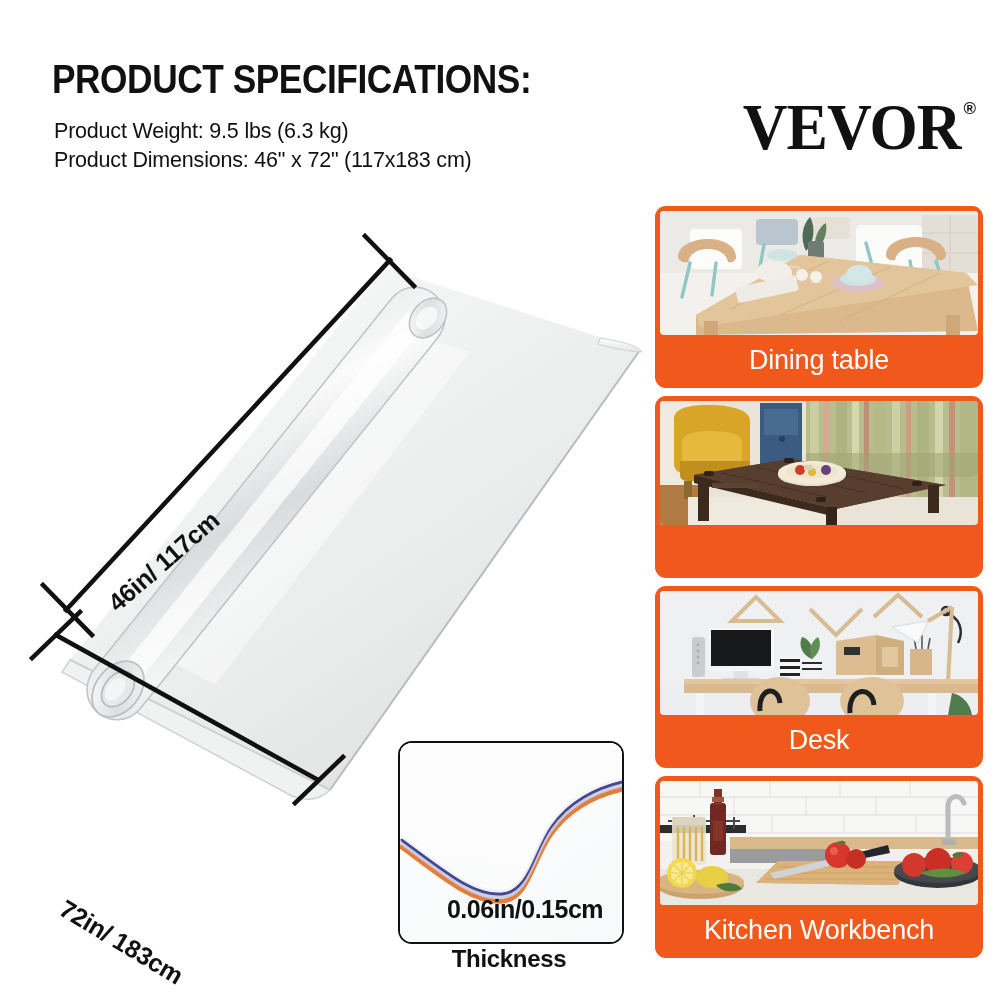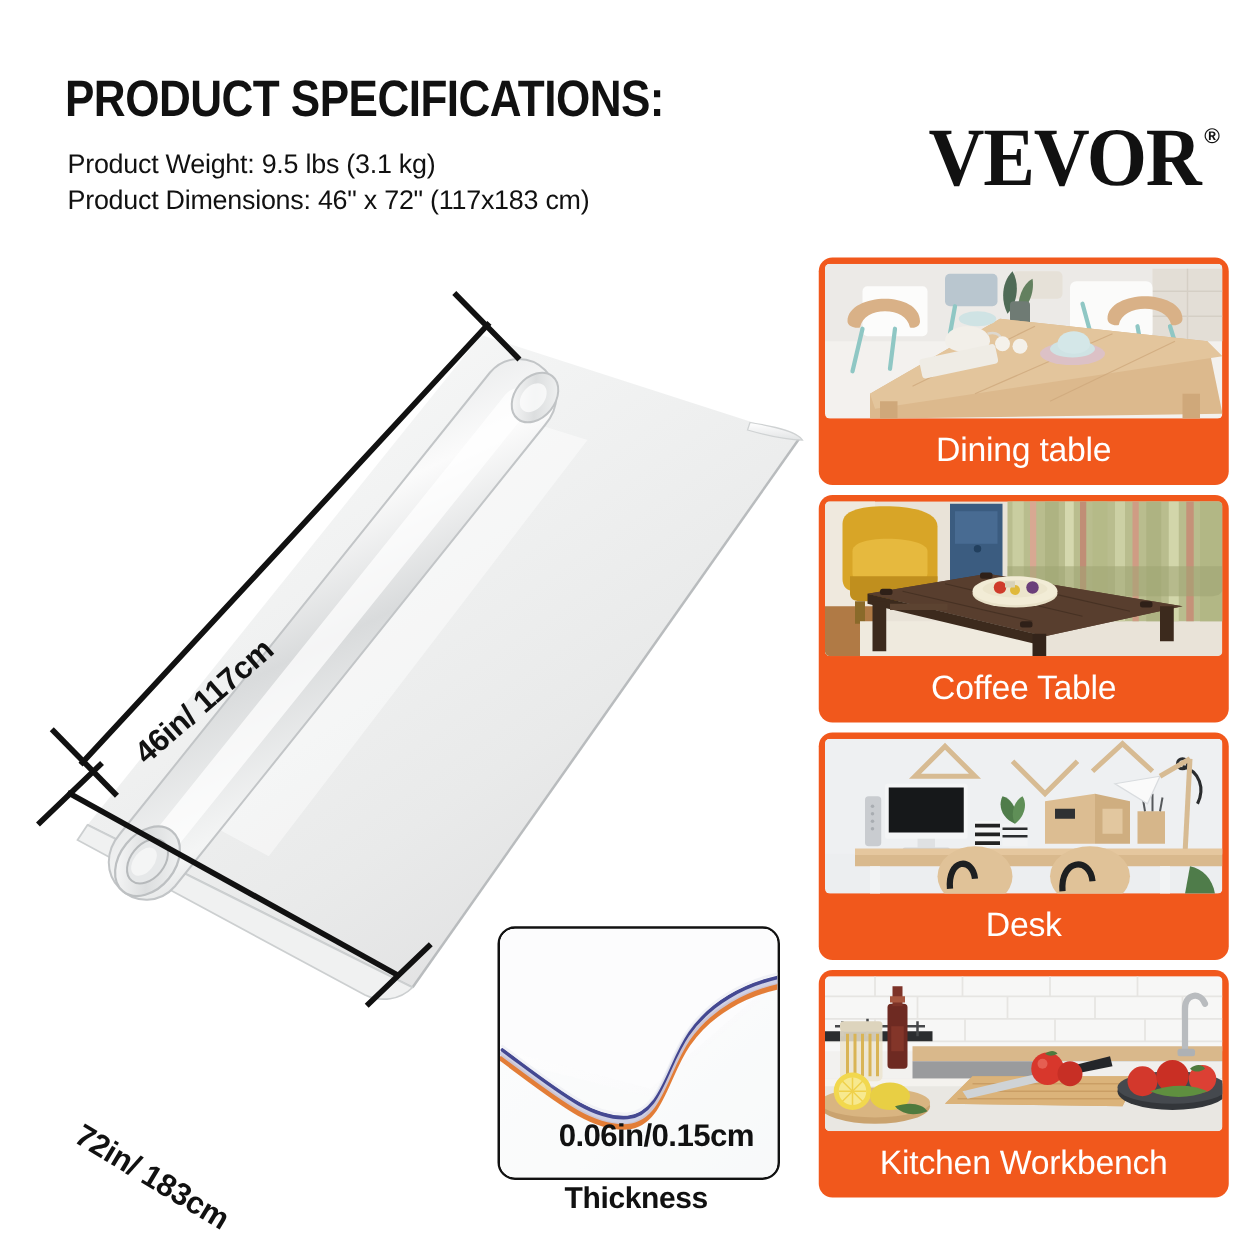--- a/index.html
+++ b/index.html
@@ -44,21 +44,21 @@
   .scene-photo svg{display:block;width:100%;height:100%;}
   .scene-caption{flex:1;display:flex;align-items:center;justify-content:center;
       color:#fff;font-size:27px;letter-spacing:-0.2px;padding-bottom:3px;}
 </style>
 </head>
 <body>
 
 <div id="header-title">PRODUCT SPECIFICATIONS:</div>
 
 <div id="spec-list">
-  <div class="spec-line">Product Weight: 9.5 lbs (3.1 kg)</div>
+  <div class="spec-line">Product Weight: 9.5 lbs (6.3 kg)</div>
   <div class="spec-line">Product Dimensions: 46" x 72" (117x183 cm)</div>
 </div>
 
 <div id="brand-logo">
   <span id="brand-word">VEVOR</span>
   <span id="brand-reg">®</span>
 </div>
 
 <div id="product-illustration">
   <svg viewBox="0 0 660 660" xmlns="http://www.w3.org/2000/svg">
@@ -274,21 +274,20 @@
 
         <ellipse cx="152" cy="74" rx="34" ry="11" fill="#e8e1c8"></ellipse>
         <path d="M118 72c0-7 16-12 34-12s34 5 34 12c0 6-16 11-34 11s-34-5-34-11z" fill="#f2ecd6"></path>
         <ellipse cx="152" cy="70" rx="26" ry="7" fill="#ece5cc"></ellipse>
         <circle cx="140" cy="69" r="5" fill="#cf3b2a"></circle>
         <circle cx="152" cy="71" r="4" fill="#e0b93b"></circle>
         <circle cx="166" cy="69" r="5" fill="#6b3f7a"></circle>
         <rect x="144" y="64" width="8" height="5" fill="#d8d2b8"></rect>
       </svg>
     </div>
-    <div class="scene-caption">Coffee Table</div>
   </div>
 
   <div class="scene-card">
     <div class="scene-photo">
       <svg viewBox="0 0 318 124" xmlns="http://www.w3.org/2000/svg">
         <rect width="318" height="124" fill="#eceef0"></rect>
         <rect x="0" y="0" width="318" height="92" fill="#eef0f2"></rect>
 
         <g fill="none" stroke="#d7bb93" stroke-width="4">
           <path d="M72 30 L96 6 L120 30 Z"></path>

